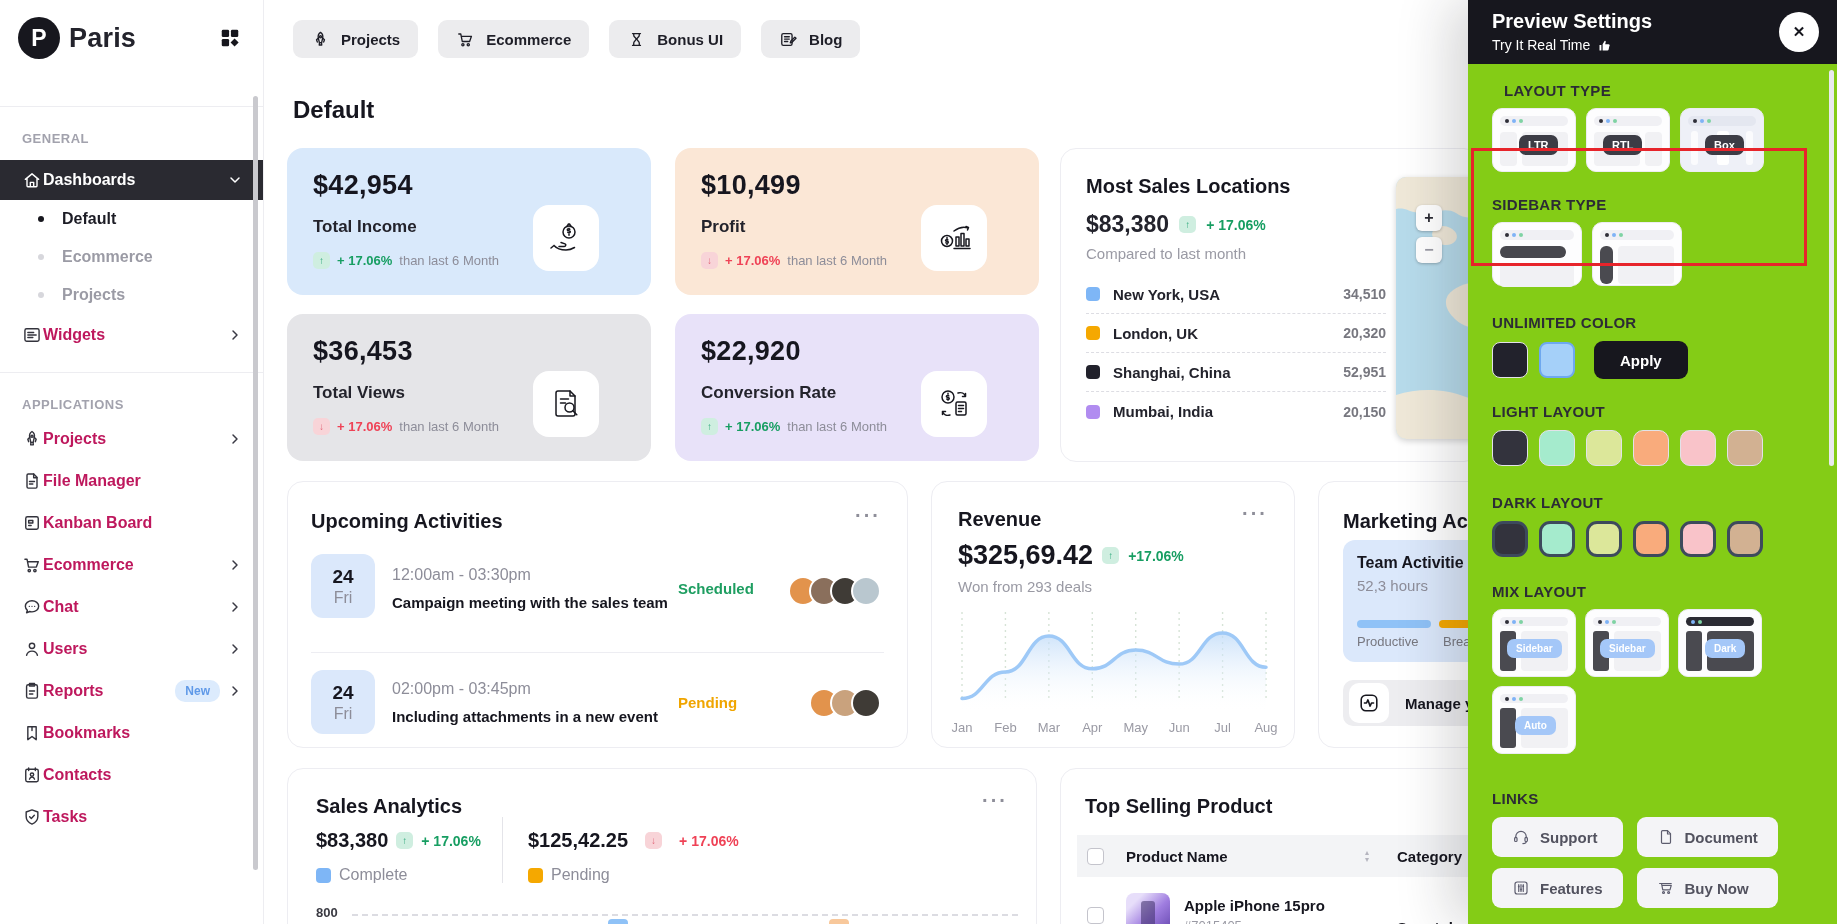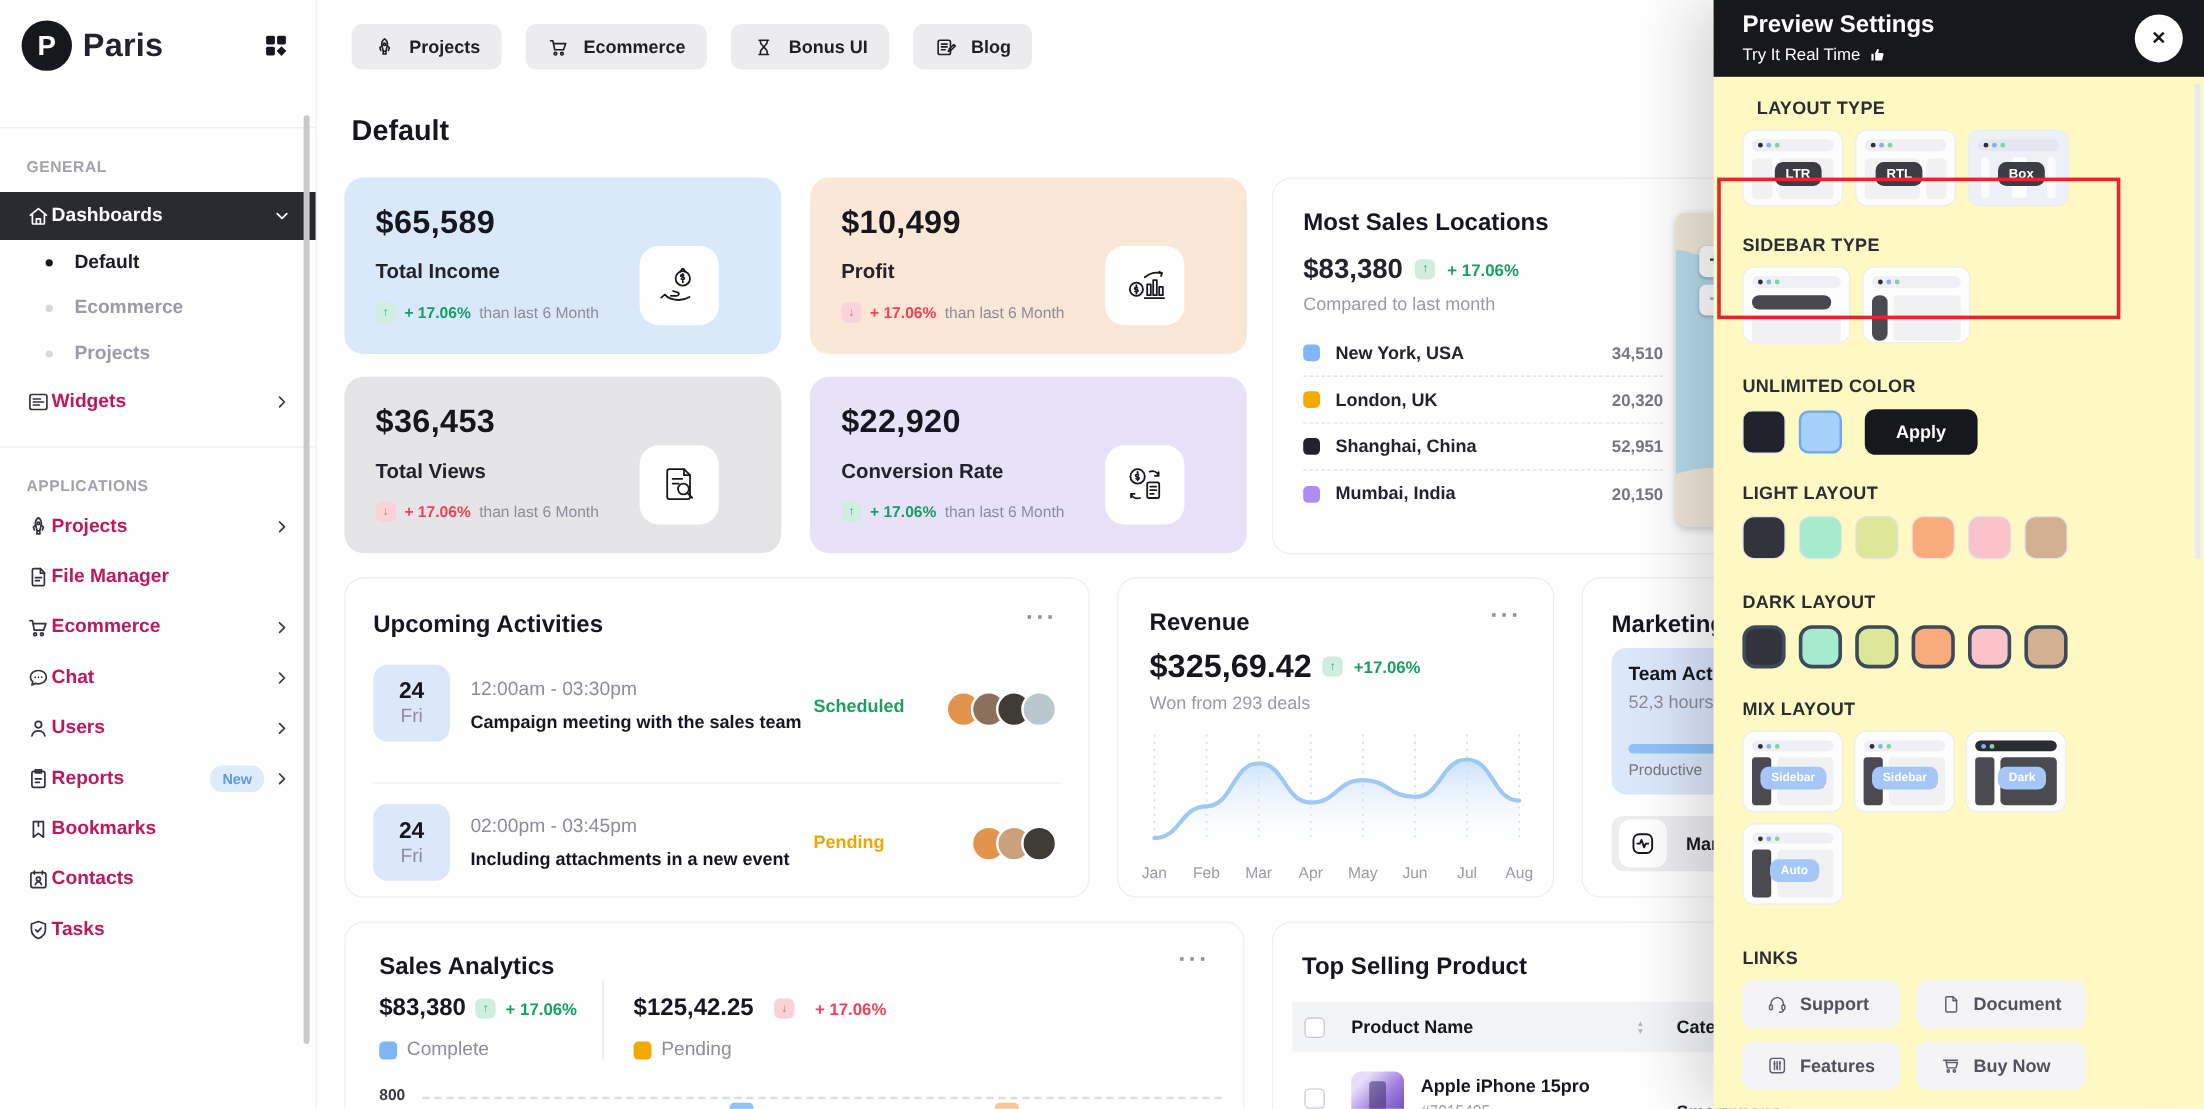--- a/index.html
+++ b/index.html
@@ -110,21 +110,21 @@
   .pt-sort { position:absolute; left:288px; display:flex; flex-direction:column; font-size:8px; color:#b5b5bf; line-height:7px; }
   .checkbox { width:17px; height:17px; border:1.5px solid #c4c4cc; border-radius:4px; background:#fff; flex:none; }
   .pt-row { position:absolute; left:16px; right:10px; top:124px; display:flex; align-items:center; padding:0 10px; }
   .pt-thumb { width:44px; height:44px; border-radius:8px; margin-left:22px; background:linear-gradient(135deg,#e7defa 20%,#a07ee0 55%,#5d3fa8); position:relative; }
   .pt-thumb::after { content:""; position:absolute; left:15px; top:8px; width:14px; height:28px; border-radius:3px; background:#3c2e66; opacity:.55; }
   .pt-name { font-size:15px; font-weight:700; color:#16161f; margin-left:14px; }
   .pt-code { font-size:13px; color:#9a9aa4; margin-top:4px; }
   .pt-cat { position:absolute; left:320px; top:26px; font-size:15px; font-weight:700; color:#16161f; }
 
   
-  .panel { position:absolute; right:0; top:0; width:409px; height:924px; background:#fef9c3; z-index:5; box-shadow:-18px 0 50px rgba(25,25,35,.18); }
+  .panel { position:absolute; right:0; top:0; width:369px; height:924px; background:#84cc16; z-index:5; box-shadow:-18px 0 50px rgba(25,25,35,.18); }
   .panel-head { height:64px; background:#17171e; padding:10px 24px; position:relative; }
   .panel-title { color:#fff; font-size:20px; font-weight:700; }
   .panel-sub { color:#fff; font-size:14px; margin-top:4px; display:flex; align-items:center; gap:7px; }
   .panel-close { position:absolute; right:18px; top:12px; width:40px; height:40px; border-radius:50%; background:#fff; border:none; font-size:15px; font-weight:800; color:#17171e; cursor:pointer; }
   .panel-body { padding:0 24px; position:relative; }
   .p-label { font-size:15px; font-weight:600; color:#2c2c35; letter-spacing:.3px; }
   .p-label.lt { margin-top:18px;margin-left:12px; } .p-label.st { margin-top:24px; } .p-label.uc { margin-top:28px; }
   .p-label.ll { margin-top:24px; } .p-label.dl { margin-top:28px; } .p-label.ml { margin-top:26px; } .p-label.lk { margin-top:36px; }
   .thumb-row { display:flex; gap:10px; margin-top:9px; }
   .thumb { position:relative; width:84px; height:64px; background:#fdfdfe; border:1px solid #ececf2; border-radius:10px; padding:7px; cursor:pointer; }
@@ -224,20 +224,27 @@
   </div>
   <div class="side-item">
     <svg class="ic" viewBox="0 0 24 24">
         <path d="M7.5 3.5h6.5l4 4V19a1.5 1.5 0 0 1-1.5 1.5h-9A1.5 1.5 0 0 1 6 19V5a1.5 1.5 0 0 1 1.5-1.5z"></path>
         <path d="M14 3.5V8h4M9 12.5h6M9 15.5h4"></path>
       </svg>
     <span class="lbl">File Manager</span>
   </div>
   <div class="side-item">
     <svg class="ic" viewBox="0 0 24 24">
+        <rect x="4.5" y="4.5" width="15" height="15" rx="2"></rect>
+        <path d="M8 9h5v3H8zM8 15h3"></path>
+      </svg>
+    <span class="lbl">Kanban Board</span>
+  </div>
+  <div class="side-item">
+    <svg class="ic" viewBox="0 0 24 24">
         <path d="M3.5 5H6l1.9 9.5h9.3L19.5 8H7.2"></path>
         <circle cx="8.7" cy="18.6" r="1.4"></circle>
         <circle cx="15.5" cy="18.6" r="1.4"></circle>
       </svg>
     <span class="lbl">Ecommerce</span>
     <svg class="chev-svg" viewBox="0 0 24 24">
         <path d="M9 6l6 6-6 6"></path>
       </svg>
   </div>
   <div class="side-item">
@@ -325,21 +332,21 @@
         <rect x="3.5" y="4.5" width="13" height="15" rx="2"></rect>
         <path d="M7 8.5h6M7 11.5h6M7 14.5h4M15 14l5-5 1.5 1.5-5 5-2.2.7z"></path>
       </svg>
     <span>Blog</span>
   </button>
 </div>
 
 <h1 class="page-title">Default</h1>
 
 <div class="stat-card" style="left: 287px; top: 148px; background: rgb(217, 233, 251);">
-  <div class="stat-value">$65,589</div>
+  <div class="stat-value">$42,954</div>
   <div class="stat-label">Total Income</div>
   <div class="stat-change">
     <span class="tbadge up">↑</span>
     <span class="chg-txt up">+ 17.06%</span>
     <span class="chg-suffix">than last 6 Month</span>
   </div>
   <div class="stat-icon-box">
     <svg viewBox="0 0 38 38">
         <circle cx="22" cy="13" r="6"></circle>
         <path d="M20 7.5l1.5-2.5h1L24 7.5M20.8 13.4c.4.5 2 .6 2.4-.2.4-.9-.8-1.2-1.6-1.4-.8-.2-1.6-.6-1.2-1.4.4-.8 1.9-.7 2.4-.1M22 9.2v1M22 15.2v1"></path>

